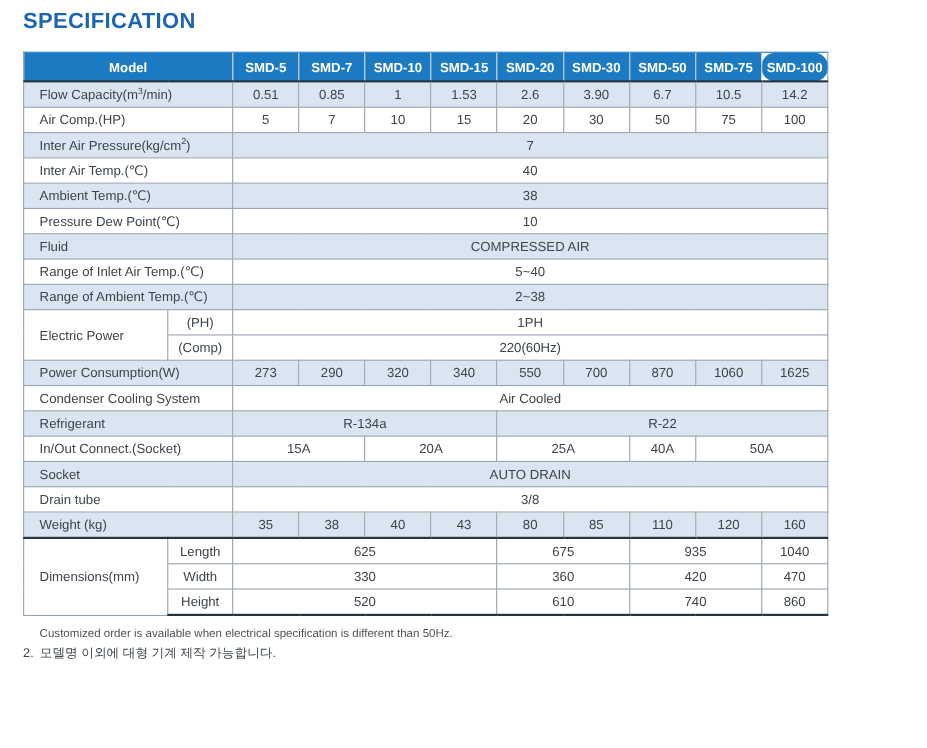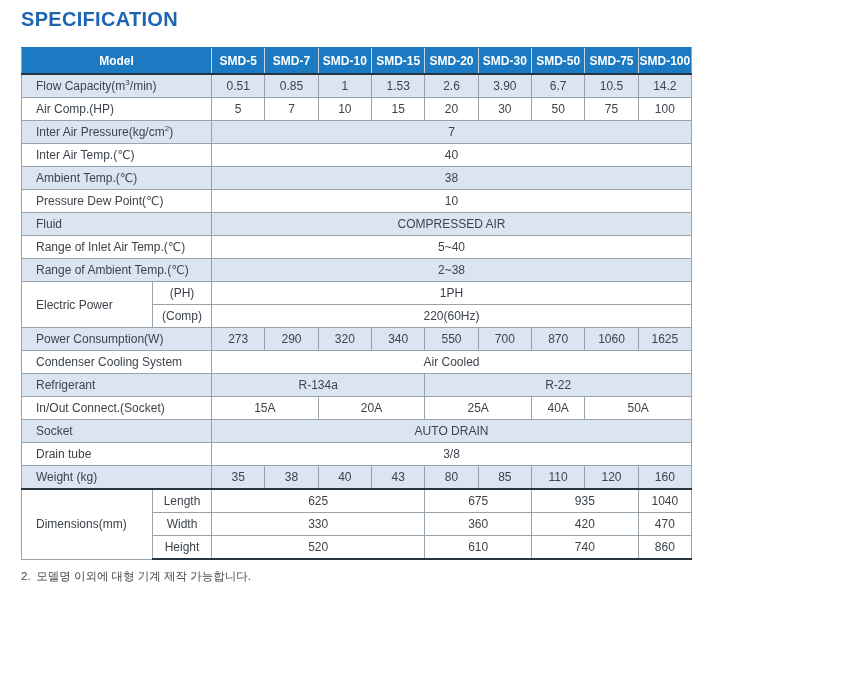--- a/index.html
+++ b/index.html
@@ -28,41 +28,42 @@
   }
   .spec-table-wrap {
     position: absolute;
     left: 21px;
     top: 47px;
     width: 815px;
   }
   table.spec {
     border-collapse: collapse;
     table-layout: fixed;
-    width: 671px;
+    width: 732px;
     font-size: 12px;
     color: #3d444b;
   }
   table.spec th {
     background: #1b7ac2;
     color: #ffffff;
     font-weight: 700;
     height: 25px;
     padding: 0;
     text-align: center;
     vertical-align: middle;
     border-left: 1px solid #c9d3db;
     border-top: 1px solid #1b7ac2;
     border-bottom: 2px solid #26343f;
   }
   table.spec th:first-child {
     border-left: 1px solid #97a2ad;
   }
   table.spec th:last-child {
     border-right: 1px solid #97a2ad;
+    border-radius: 13px;
   }
   table.spec td {
     height: 22px;
     padding: 0 4px;
     text-align: center;
     vertical-align: middle;
     border: 1px solid #98a3ad;
     overflow: hidden;
     white-space: nowrap;
   }
@@ -277,19 +278,20 @@
             <td colspan="2">610</td>
             <td colspan="2">740</td>
             <td>860</td>
           </tr>
         </tbody>
       </table>
   </div>
 
   <div class="footnotes">
     <div class="fn">
+      <div class="fn-en">Customized order is available when electrical specification is different than 50Hz.</div>
     </div>
     <div class="fn">
       <div class="fn-ko"><span class="fn-num">2.</span> <span>모델명 이외에 대형 기계 제작 가능합니다.</span></div>
     </div>
   </div>
 
 </div>
 
 </body></html>

